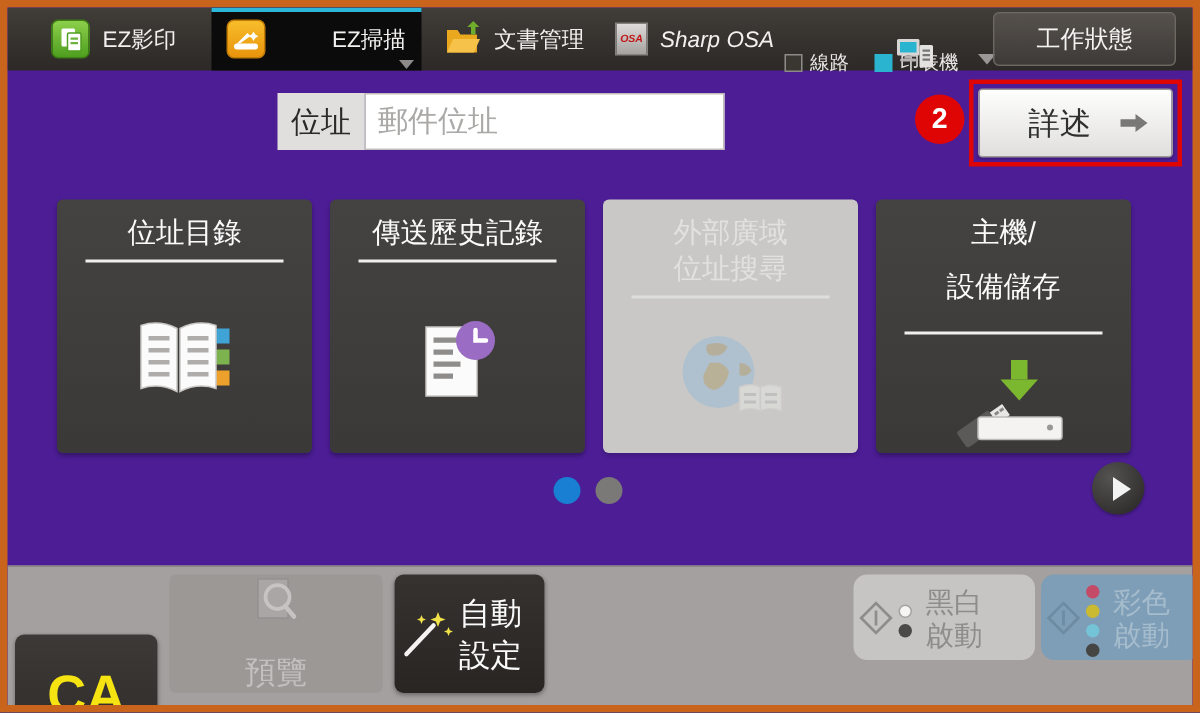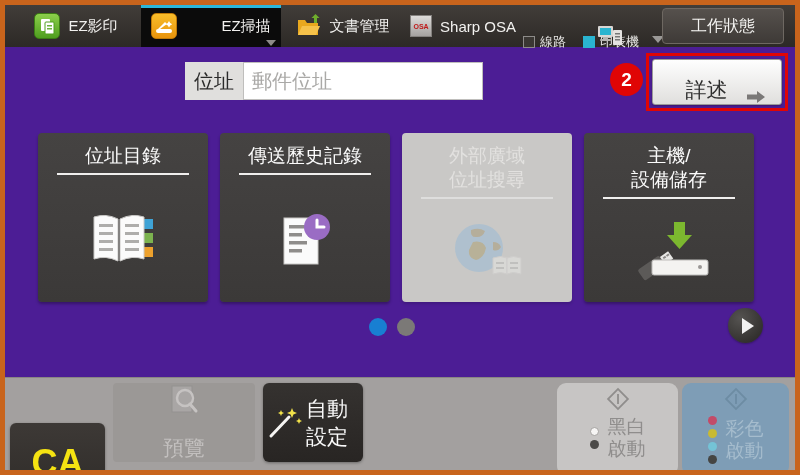--- a/index.html
+++ b/index.html
@@ -15,21 +15,21 @@
   .topbar {
     position:absolute; left:0; top:0; width:790px; height:42px;
     background:linear-gradient(#413d39,#2c2926);
   }
   .tab { position:absolute; top:0; height:42px; display:flex; align-items:center; gap:8px; justify-content:center; cursor:pointer; }
   .tab .tab-label { color:#f2f1ef; font-size:15px; white-space:nowrap; }
   .tab-copy { left:6px; width:130px; }
   .tab-scan { left:136px; width:140px; background:#0b0b0b;gap:44px; }
   .tab-scan::before { content:""; position:absolute; left:0; top:0; width:100%; height:3px; background:#2bb6da; }
   .tab-doc { left:276px; width:123px; }
-  .tab-osa { left:399px; width:118px; }
+  .tab-osa { left:399px; width:118px;font-style:italic; }
   .tab-caret { position:absolute; right:5px; bottom:1px; width:0; height:0;
     border-left:5px solid transparent; border-right:5px solid transparent; border-top:6px solid #8d8b89; }
   .appicon { width:26px; height:26px; border-radius:5px; position:relative; flex:0 0 auto; }
   .icon-copy { background:linear-gradient(#8ccf4b,#4f9e1f); border:1px solid #3c7d14; }
   .icon-scan { background:linear-gradient(#f8bd2a,#e8940c); border:1px solid #c07a06; }
   .status-group { position:absolute; top:4px; display:flex; align-items:center; gap:5px;margin-top:24px; }
   .status-line { left:518px; }
   .status-printer { left:578px; }
   .status-label { color:#e8e7e5; font-size:13px; }
   .chk { width:12px; height:12px; border:1px solid #8d8b89; background:#3a3733; }
@@ -62,33 +62,33 @@
     background:#e00505; color:#fff; font-size:19px; font-weight:bold;
     display:flex; align-items:center; justify-content:center;
   }
   .annot-rect {
     position:absolute; left:641px; top:48px; width:142px; height:58px;
     border:3px solid #e00505;
   }
   .details-btn {
     position:absolute; inset:3px;
     background:linear-gradient(#fefefe,#e0dfdd); border:1px solid #9c9a98; border-radius:3px;
-    display:flex; align-items:flex-end; justify-content:center; gap:18px; cursor:pointer;
+    display:flex; align-items:center; justify-content:center; gap:18px; cursor:pointer;
     box-shadow:0 1px 2px rgba(0,0,0,.25);
     padding-left:17px;
   }
   .details-btn .details-label { color:#2f2f2f; font-size:21px; }
 
   
   .tile {
     position:absolute; top:128px; width:170px; height:169px; border-radius:4px;
     background:linear-gradient(#454342,#3b3938); box-shadow:0 2px 3px rgba(0,0,0,.3);
     display:flex; flex-direction:column; align-items:center; padding-top:11px; cursor:pointer;
   }
-  .tile-1 { left:33px; } .tile-2 { left:215px; } .tile-3 { left:397px; } .tile-4 { left:579px; }
+  .tile-1 { left:33px; } .tile-2 { left:215px; } .tile-3 { left:397px; } .tile-4 { left:579px;gap:12px; }
   .tile.disabled { background:#c9c8c6; box-shadow:0 2px 3px rgba(0,0,0,.15); cursor:default; }
   .tile-line { display:block; color:#fbfbfb; font-size:19px; line-height:24px; text-align:center; }
   .tile.disabled .tile-line { color:#e2e1df; }
   .tile-rule { width:132px; height:2px; background:#f0efee; margin-top:5px; }
   .tile.disabled .tile-rule { background:#dededd; }
   .tile-iconbox { flex:1; display:flex; align-items:center; justify-content:center; }
   .tile.disabled .tile-iconbox { opacity:.75; }
 
   
   .dot { position:absolute; top:313px; width:18px; height:18px; border-radius:50%; cursor:pointer; }
@@ -119,22 +119,22 @@
     background:#9b9896; display:flex; flex-direction:column; align-items:center; justify-content:center; gap:18px;
   }
   .preview-btn .btn-label { color:#c3c0bf; font-size:21px; }
   .auto-btn {
     position:absolute; left:258px; top:5px; width:100px; height:79px; border-radius:6px;
     background:linear-gradient(#353230,#282523); display:flex; align-items:center; justify-content:center;
     gap:3px; cursor:pointer; box-shadow:0 1px 3px rgba(0,0,0,.35);
   }
   .auto-btn .btn-label { color:#fafafa; font-size:21px; }
   .start-btn {
-    position:absolute; top:5px; height:92px; border-radius:9px;
-    display:flex; flex-direction:column; align-items:center; padding-top:4px;
+    position:absolute; top:5px; height:57px; border-radius:9px;
+    display:flex; align-items:center; padding-top:4px;margin-left:12px;
   }
   .bw-btn { left:552px; width:121px; background:#c7c5c4; }
   .color-btn { left:677px; width:107px; background:#7e9db6; }
   .start-body { display:flex; align-items:center; gap:9px; margin-top:1px; }
   .dots-col { display:flex; flex-direction:column; gap:4px; }
   .dots-col .cdot { width:9px; height:9px; border-radius:50%; }
   .start-lines .sline { display:block; font-size:19px; line-height:22px; text-align:center; }
   .bw-btn .sline { color:#8f8d8c; }
   .color-btn .sline { color:#a5bccd; }
 </style>

